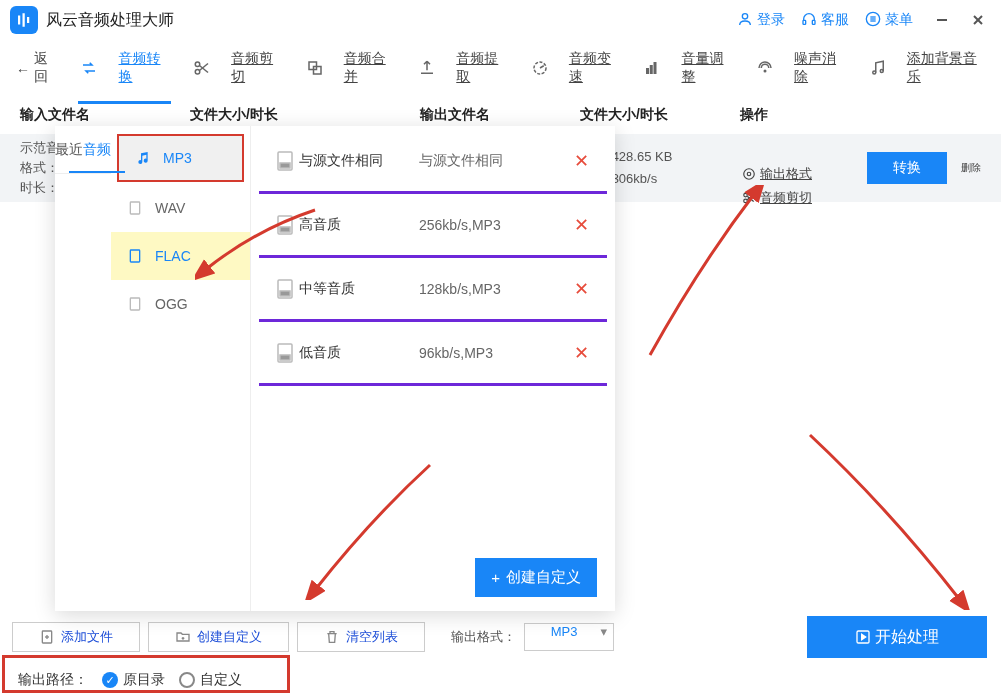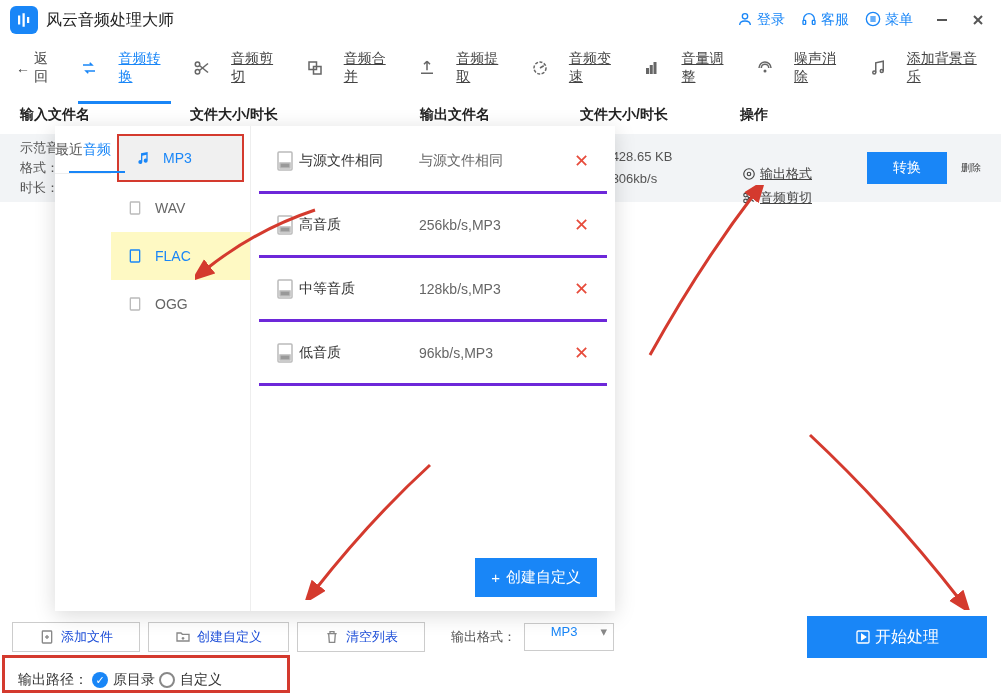--- a/index.html
+++ b/index.html
@@ -64,21 +64,21 @@
 
 
 .bottombar { position:absolute; left:0; bottom:42px; right:0; height:42px; display:flex; align-items:center; padding:0 12px; gap:8px; }
 .bb-btn { height:30px; display:flex; align-items:center; gap:6px; padding:0 26px; border:1px solid #ccc; cursor:pointer; color:#1d4ed8; font-size:13px; }
 .bb-label { font-size:13px; color:#555; margin-left:18px; }
 .bb-select { height:28px; padding:0 20px 0 10px; border:1px solid #ccc; font-size:13px; color:#1986f7; min-width:90px; text-align:center; position:relative; cursor:pointer; }
 .bb-select::after { content:"▾"; position:absolute; right:6px; color:#888; }
 .start-btn { position:absolute; right:14px; bottom:42px; width:180px; height:42px; background:#1986f7; color:#fff; border:none; font-size:16px; cursor:pointer; display:flex; align-items:center; justify-content:center; gap:4px; }
 
 
-.pathrow { position:absolute; left:0; bottom:0; right:0; height:40px; display:flex; align-items:center; padding:0 18px; gap:4px; font-size:14px; color:#333; }
+.pathrow { position:absolute; left:0; bottom:0; right:0; height:40px; display:flex; align-items:center; padding:0 18px; gap:14px; font-size:14px; color:#333; }
 .radio { display:flex; align-items:center; gap:5px; cursor:pointer; }
 .radio .ring { width:16px; height:16px; border-radius:50%; display:inline-flex; align-items:center; justify-content:center; }
 .radio.sel .ring { background:#1986f7; }
 .radio.sel .ring::after { content:"✓"; color:#fff; font-size:11px; }
 .radio.unsel .ring { border:2px solid #888; }
 
 svg { display:block; }
 </style>
 </head>
 <body>

